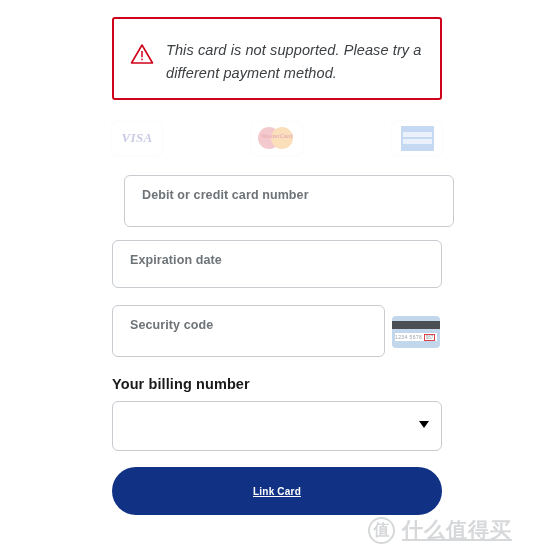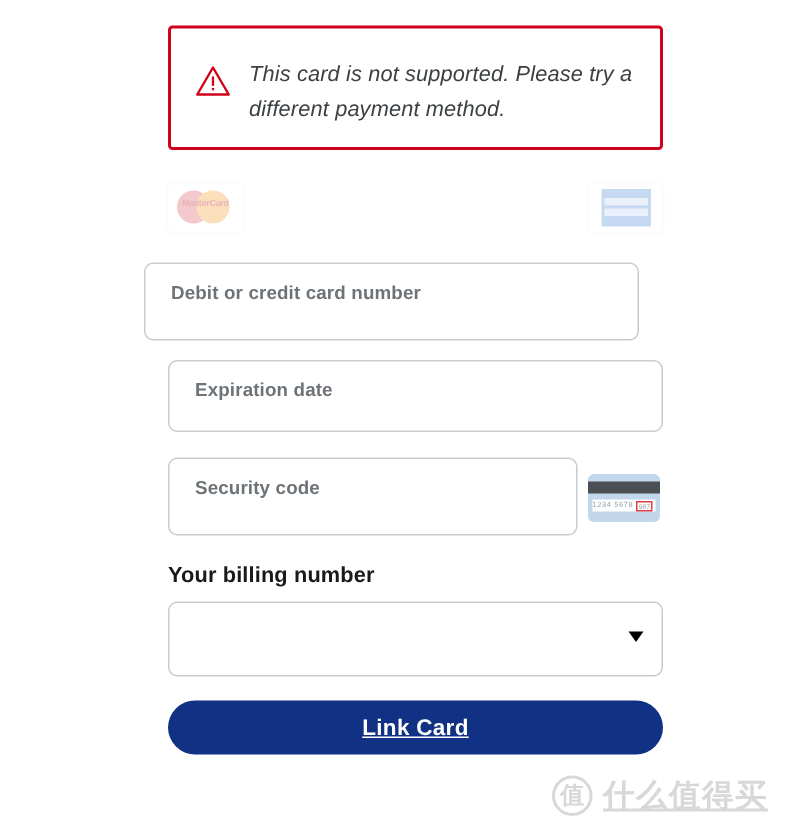--- a/index.html
+++ b/index.html
@@ -135,21 +135,21 @@
   }
   .field-label {
     position: absolute;
     left: 17px;
     top: 12px;
     font-size: 12.5px;
     font-weight: bold;
     color: #6e7377;
     letter-spacing: 0.1px;
   }
-  #field-card   { left: 96px; top: 175px; width: 330px; height: 52px; }
+  #field-card   { left: 124px; top: 175px; width: 330px; height: 52px; }
   #field-exp    { left: 112px; top: 240px; width: 330px; height: 48px; }
   #field-cvv    { left: 112px; top: 305px; width: 273px; height: 52px; }
 
   
   .cvv-icon {
     position: absolute;
     left: 392px;
     top: 316px;
     width: 48px;
     height: 32px;
@@ -229,27 +229,27 @@
     border-right: 5px solid transparent;
     border-top: 7px solid #000000;
   }
 
   
   .submit-btn {
     position: absolute;
     left: 112px;
     top: 467px;
     width: 330px;
-    height: 36px;
+    height: 48px;
     border: none;
     border-radius: 24px;
     background: #113184;
     color: #ffffff;
     font-family: "Liberation Sans", sans-serif;
-    font-size: 15px;
+    font-size: 10px;
     font-weight: bold;
     text-decoration: underline;
     letter-spacing: 0.2px;
     cursor: pointer;
     padding: 0;
   }
 
   
   .watermark {
     position: absolute;
@@ -289,20 +289,23 @@
       <path d="M12 3 L22.5 21 L1.5 21 Z" fill="none" stroke="#d0021b" stroke-width="1.6" stroke-linejoin="round"></path>
       <rect x="11.25" y="9" width="1.5" height="6.2" fill="#d0021b"></rect>
       <rect x="11.25" y="16.6" width="1.5" height="1.6" fill="#d0021b"></rect>
     </svg>
   </span>
   <div class="error-text">This card is not supported. Please try a different payment method.</div>
 </div>
 
 <div class="brands">
 
+  <div class="brand">
+    <span class="visa-txt">VISA</span>
+  </div>
 
   <div class="brand">
     <span class="mc-wrap">
       <span class="mc-c mc-left"></span>
       <span class="mc-c mc-right"></span>
       <span class="mc-label">MasterCard</span>
     </span>
   </div>
 
   <div class="brand">

